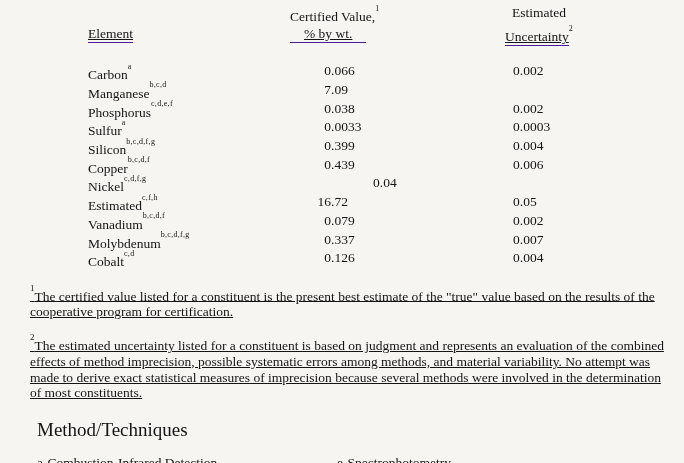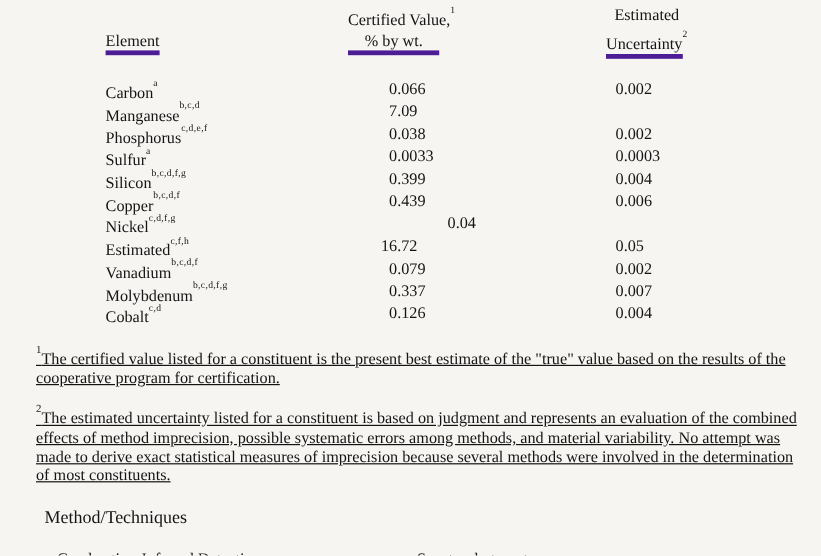--- a/index.html
+++ b/index.html
@@ -22,21 +22,21 @@
   }
   .c { white-space: nowrap; }
   .el  { text-align: left; }
   .val { text-align: left; }
   .val .int { display: inline-block; width: 41px; text-align: right; }
   .unc { text-align: left; padding-left: 83px; }
 
   .val-h { text-align: left; }
   .unc-h { text-align: center; padding-left: 18px; }
 
-  .ul { border-bottom: 4px solid #4c1d95; padding-bottom: 1px; display: inline-block; line-height: 14px; }
+  .ul { border-bottom: 1px solid #4c1d95; padding-bottom: 1px; display: inline-block; line-height: 14px; text-decoration: underline; }
   .ul.pad { padding-left: 14px; padding-right: 14px; }
 
   sup.sm {
     font-size: 8px;
     position: relative;
     top: -4.5px;
     letter-spacing: 0.3px;
   }
   .thead2 { margin-top: 2px; }
 
@@ -52,21 +52,21 @@
     text-decoration: underline;
   }
   .fn1 { margin-top: 16px; }
   .fn2 { margin-top: 14px; }
   sup.fn-marker { font-size: 9px; position: relative; top: -4px; }
 
   
   .methods-heading {
     margin-left: 37px;
     margin-top: 21px;
-    font-size: 15px;
+    font-size: 19px;
     line-height: 15px;
   }
   .methods {
     display: grid;
     grid-template-columns: 300px auto;
     margin-left: 37px;
     margin-top: 18px;
     font-size: 13.5px;
     line-height: 15.4px;
   }

